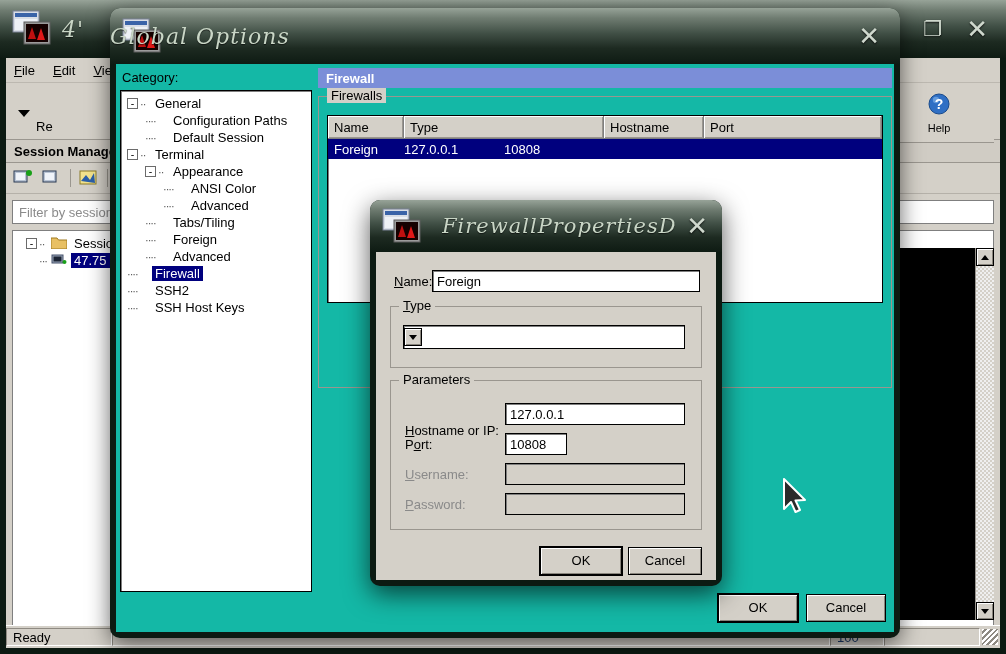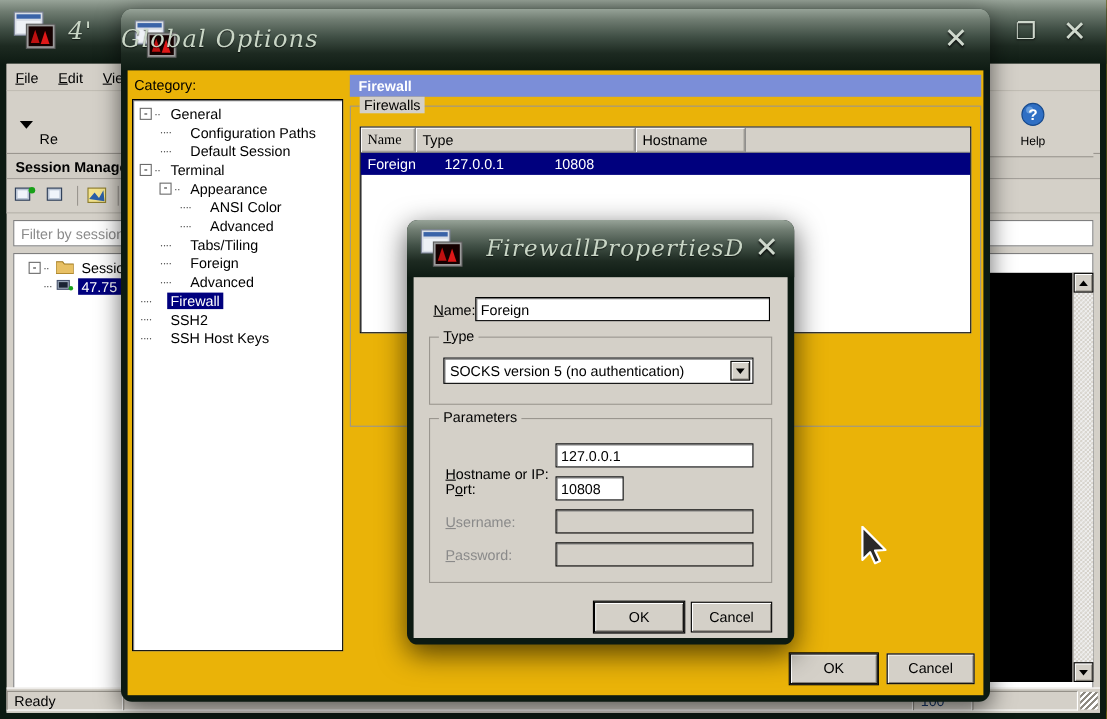--- a/index.html
+++ b/index.html
@@ -80,21 +80,21 @@
   
   #term{position:absolute;left:112px;top:190px;right:6px;bottom:28px;background:#000;}
   .vscroll{position:absolute;right:0;top:0;bottom:0;width:18px;background:#efefef;
            background-image:linear-gradient(45deg,#d4d0c8 25%,transparent 25%,transparent 75%,#d4d0c8 75%),
                             linear-gradient(45deg,#d4d0c8 25%,transparent 25%,transparent 75%,#d4d0c8 75%);
            background-size:4px 4px;background-position:0 0,2px 2px;border-left:1px solid #9a968f;}
   .sbtn{position:absolute;left:0;width:18px;height:18px;background:#d4d0c8;border:1px solid #000;box-sizing:border-box;box-shadow:inset 1px 1px 0 #fff,inset -1px -1px 0 #88847c;display:flex;align-items:center;justify-content:center;font-size:8px;}
 
   
   #gopt{left:110px;top:8px;width:790px;height:630px;box-shadow:0 6px 22px rgba(0,0,0,.6);}
-  #gopt-client{position:absolute;left:6px;top:56px;right:6px;bottom:6px;background:#eab308;}
+  #gopt-client{position:absolute;left:6px;top:56px;right:6px;bottom:6px;background:#14b8a6;}
 
   .cat-label{position:absolute;left:6px;top:6px;font-size:13px;}
   .cat-tree{position:absolute;left:4px;top:26px;width:192px;bottom:40px;background:#fff;border:1px solid #000;box-shadow:inset 1px 1px 0 #7f7f7f;padding:4px 0 0 2px;box-sizing:border-box;overflow:hidden;}
   .banner{position:absolute;left:202px;top:4px;right:2px;height:20px;background:#7b8ed8;color:#fff;font-weight:bold;font-size:13px;display:flex;align-items:center;padding-left:8px;box-sizing:border-box;}
 
   
   .tr{height:17px;display:flex;align-items:center;font-size:13px;white-space:nowrap;position:relative;}
   .tr .nm{padding:0 3px;}
   .tr.sel .nm{background:#00007e;color:#fff;}
   .guide{display:inline-block;width:9px;text-align:center;color:#555;font-size:11px;}
@@ -337,23 +337,24 @@
           </div>
         </div>
 
       <div class="banner">Firewall</div>
 
       <div class="group" style="left:202px;top:32px;right:2px;height:290px;">
         <span class="glegend">Firewalls</span>
 
         <div class="lv" style="left:8px;top:18px;right:8px;height:186px;">
           <div class="lv-head">
-            <div class="lv-h" style="width:50px;font-family:Liberation Serif, serif;">Name</div>
+            <div class="lv-h" style="width:76px;">Name</div>
             <div class="lv-h" style="width:200px;">Type</div>
             <div class="lv-h" style="width:100px;">Hostname</div>
+            <div class="lv-h" style="flex:1;">Port</div>
           </div>
           <div class="lv-row">
             <div class="lv-c" style="width:70px;">Foreign</div>
             <div class="lv-c" style="width:100px;">127.0.0.1</div>
             <div class="lv-c" style="flex:1;">10808</div>
           </div>
         </div>
       </div>
 
       <div class="btn default" style="position:absolute;right:96px;bottom:10px;width:78px;height:26px;line-height:26px;">OK</div>
@@ -381,21 +382,20 @@
     <div id="fw-client" class="client">
 
       <div class="lbl" style="position:absolute;left:18px;top:22px;"><u>N</u>ame:</div>
       <div class="field" style="left:56px;top:18px;width:268px;height:22px;position:absolute;">
         <span>Foreign</span>
       </div>
 
       <div class="group" style="left:14px;top:54px;width:310px;height:60px;">
         <span class="glegend"><u>T</u>ype</span>
         <div class="combo" style="left:12px;top:18px;width:282px;height:24px;">
-          <span class="ctext">SOCKS version 5 (no authentication)</span>
           <span class="carrow">
               <span class="caret"></span>
             </span>
         </div>
       </div>
 
       <div class="group" style="left:14px;top:128px;width:310px;height:148px;">
         <span class="glegend">Parameters</span>
 
         <div class="lbl" style="position:absolute;left:14px;top:42px;"><u>H</u>ostname or IP:</div>

